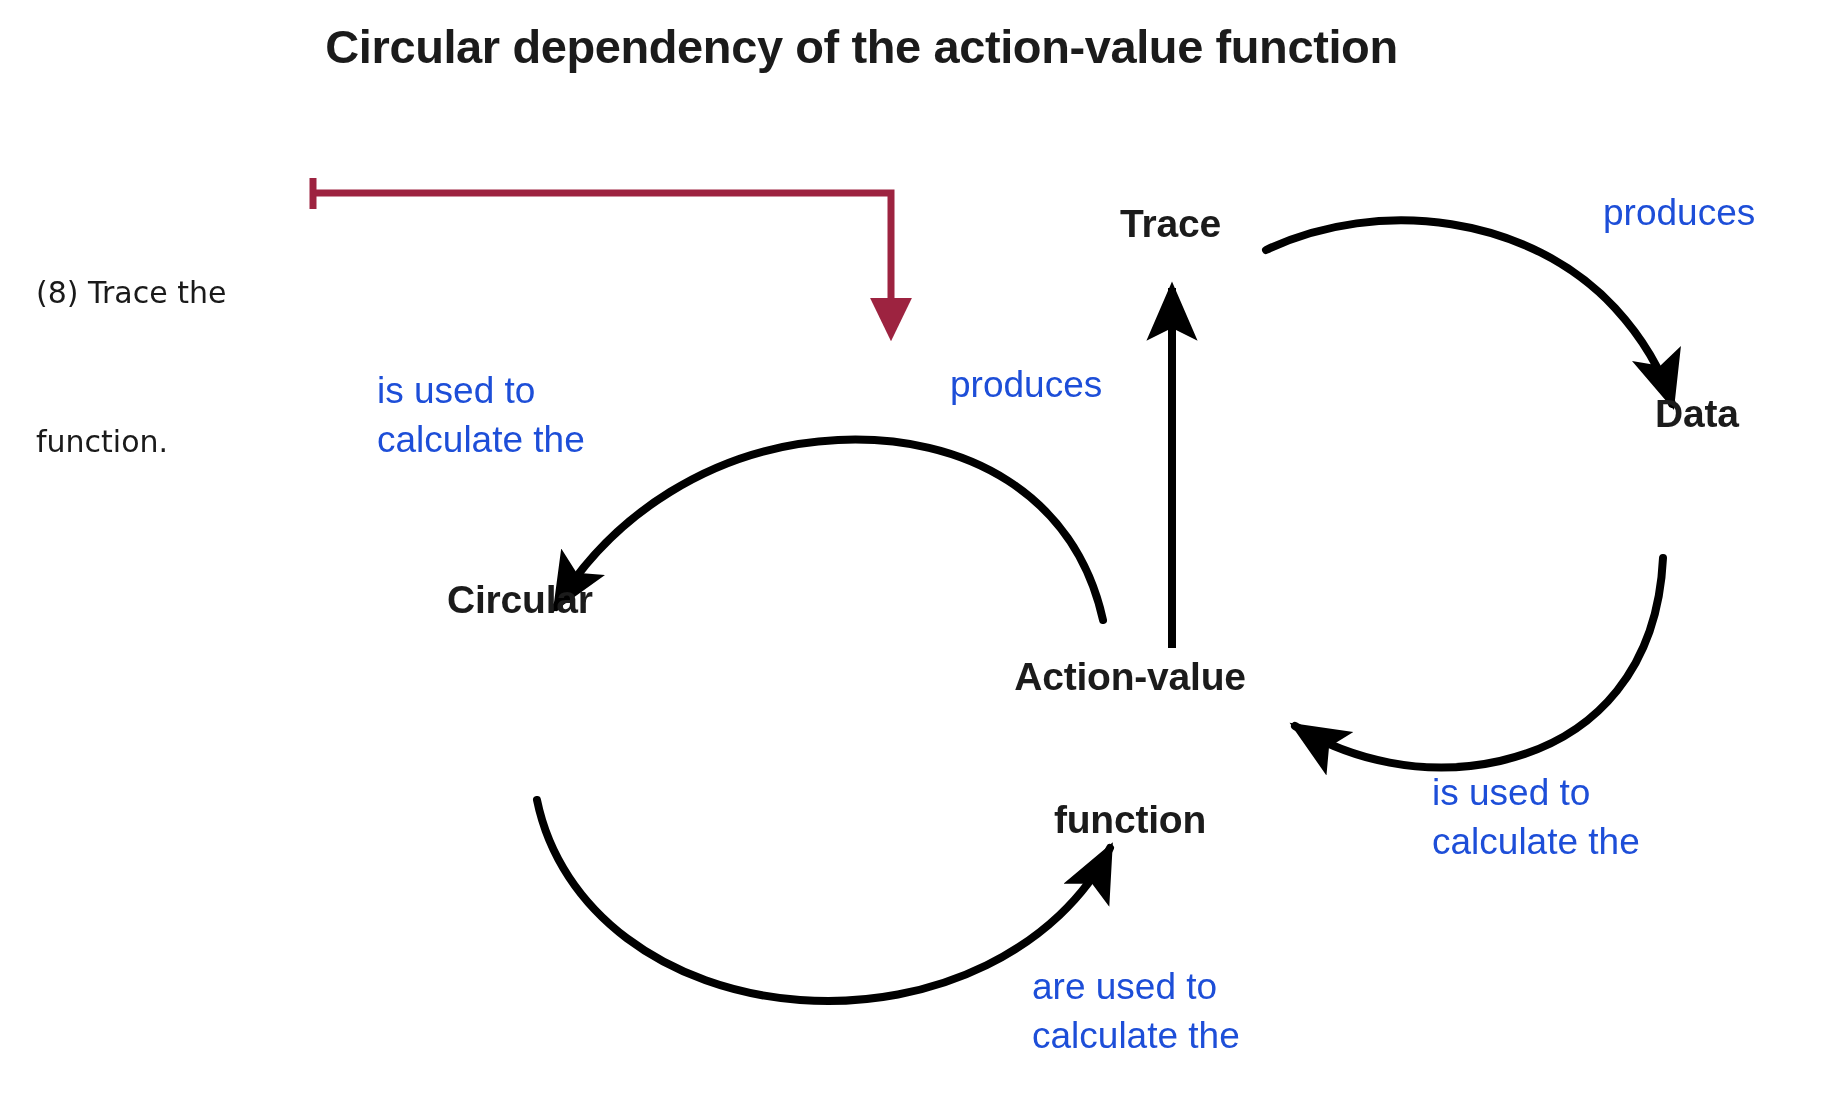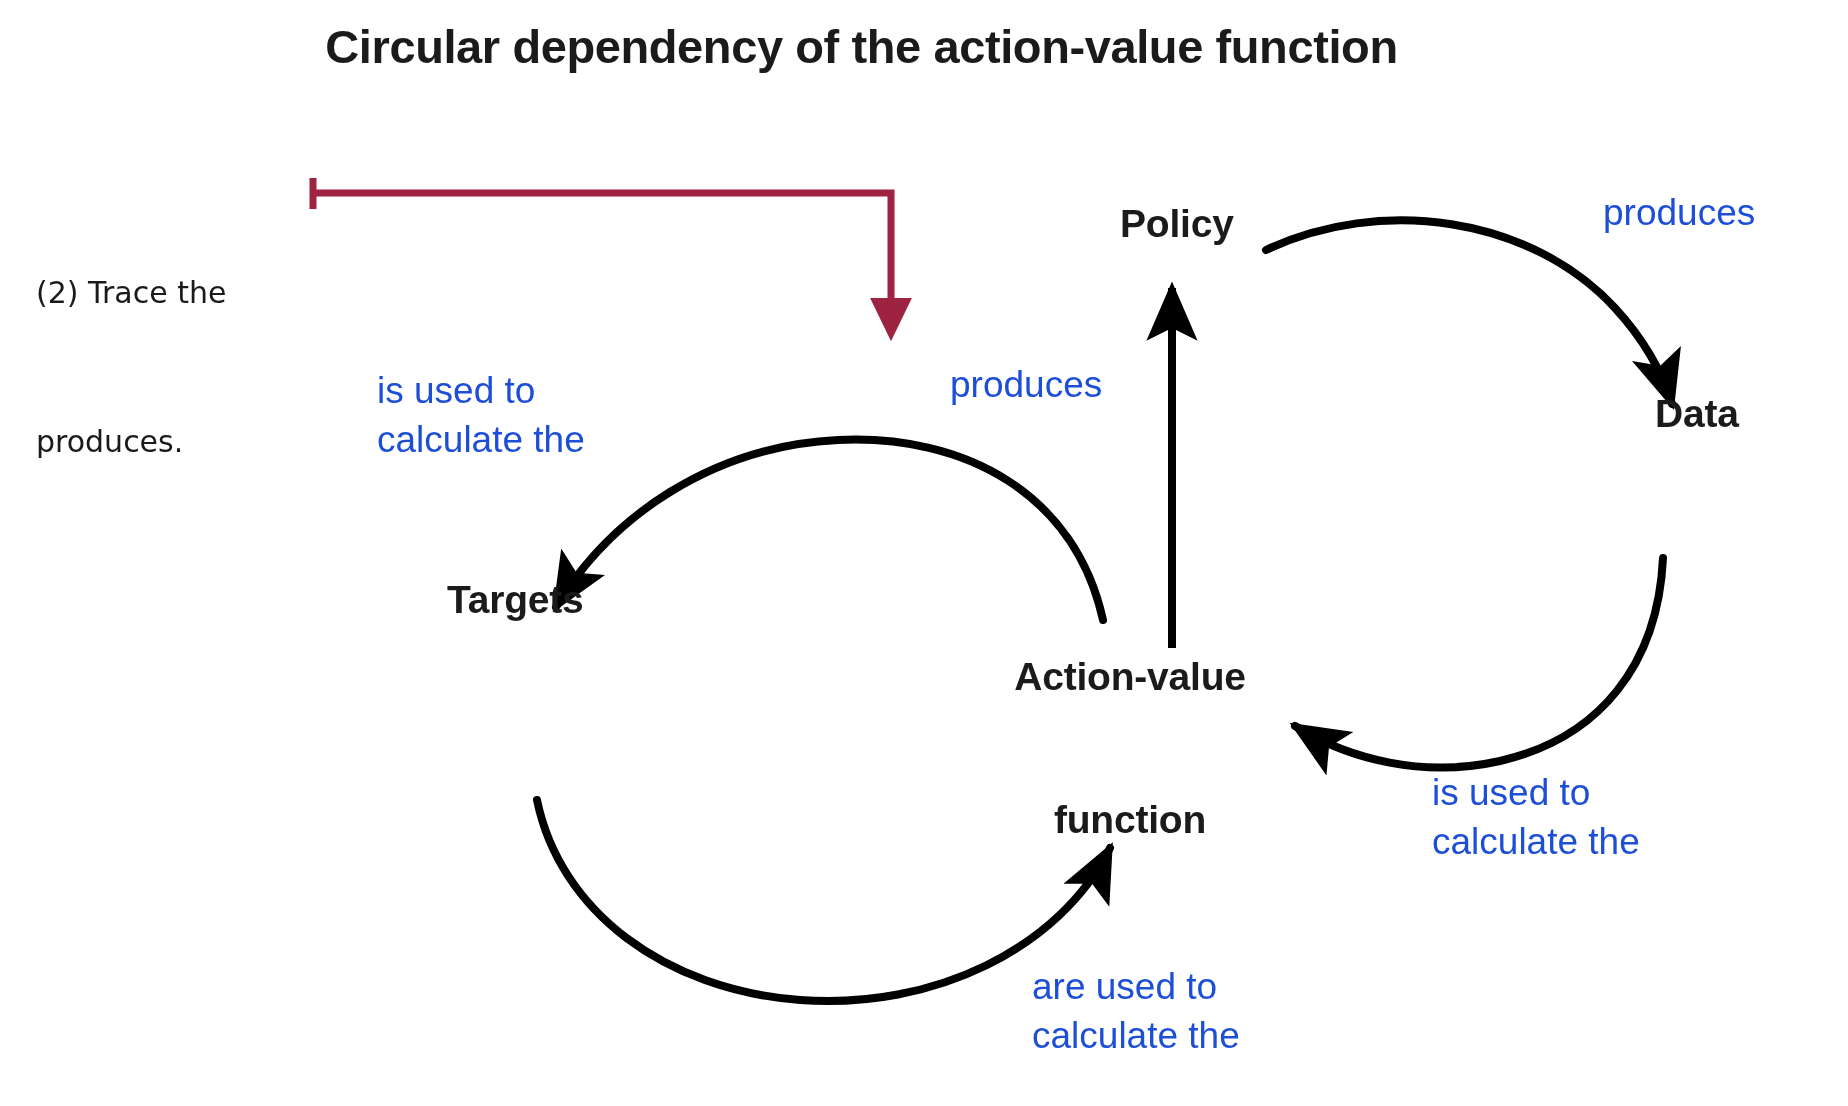--- a/index.html
+++ b/index.html
@@ -137,29 +137,29 @@
     <path d="M1172,648 L1172,288" stroke="#000000" stroke-width="8" fill="none" stroke-linecap="butt" marker-end="url(#ah-black)"></path>
 
     <path d="M1266,250 C1380,196 1530,216 1615,308 C1648,344 1664,378 1672,404" stroke="#000000" stroke-width="8" fill="none" stroke-linecap="round" marker-end="url(#ah-black)"></path>
 
     <path d="M1663,558 C1658,664 1600,738 1500,761 C1424,778 1350,760 1295,726" stroke="#000000" stroke-width="8" fill="none" stroke-linecap="round" marker-end="url(#ah-black)"></path>
   </svg>
 
   <div class="txt" id="page-title">Circular dependency of the action-value function</div>
 
   <div class="txt" id="annotation-note">
-    <span class="hw-line">(2) Trace the</span>
-    <span class="hw-line">produces.</span>
+    <span class="hw-line">(8) Trace the</span>
+    <span class="hw-line">function.</span>
   </div>
 
-  <div class="txt node-label" id="node-policy">Policy</div>
+  <div class="txt node-label" id="node-policy">Trace</div>
 
   <div class="txt node-label" id="node-data">Data</div>
 
-  <div class="txt node-label" id="node-targets">Targets</div>
+  <div class="txt node-label" id="node-targets">Circular</div>
 
   <div class="txt node-label" id="node-action-value">
     <div>Action-value</div>
     <div>function</div>
   </div>
 
   <div class="txt edge-label" id="edge-label-targets">is used to
 calculate the</div>
 
   <div class="txt edge-label" id="edge-label-policy-produces">produces</div>

